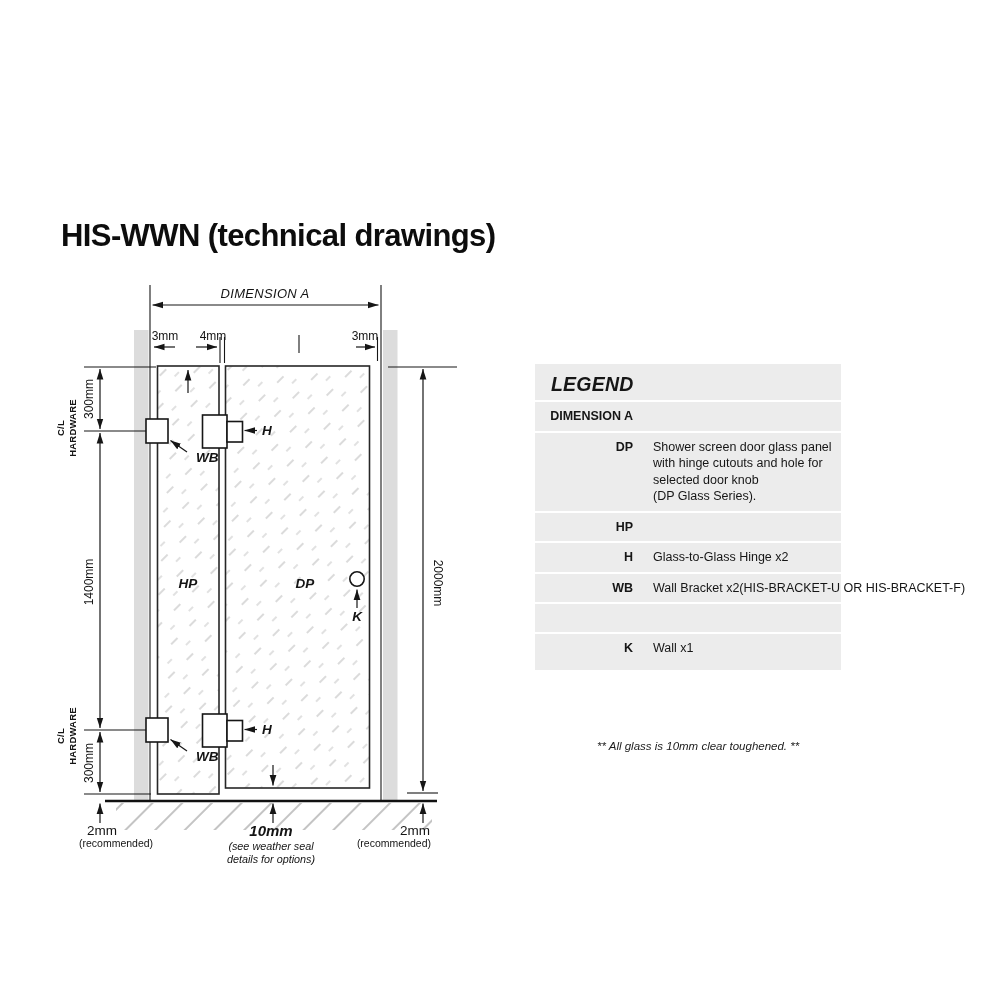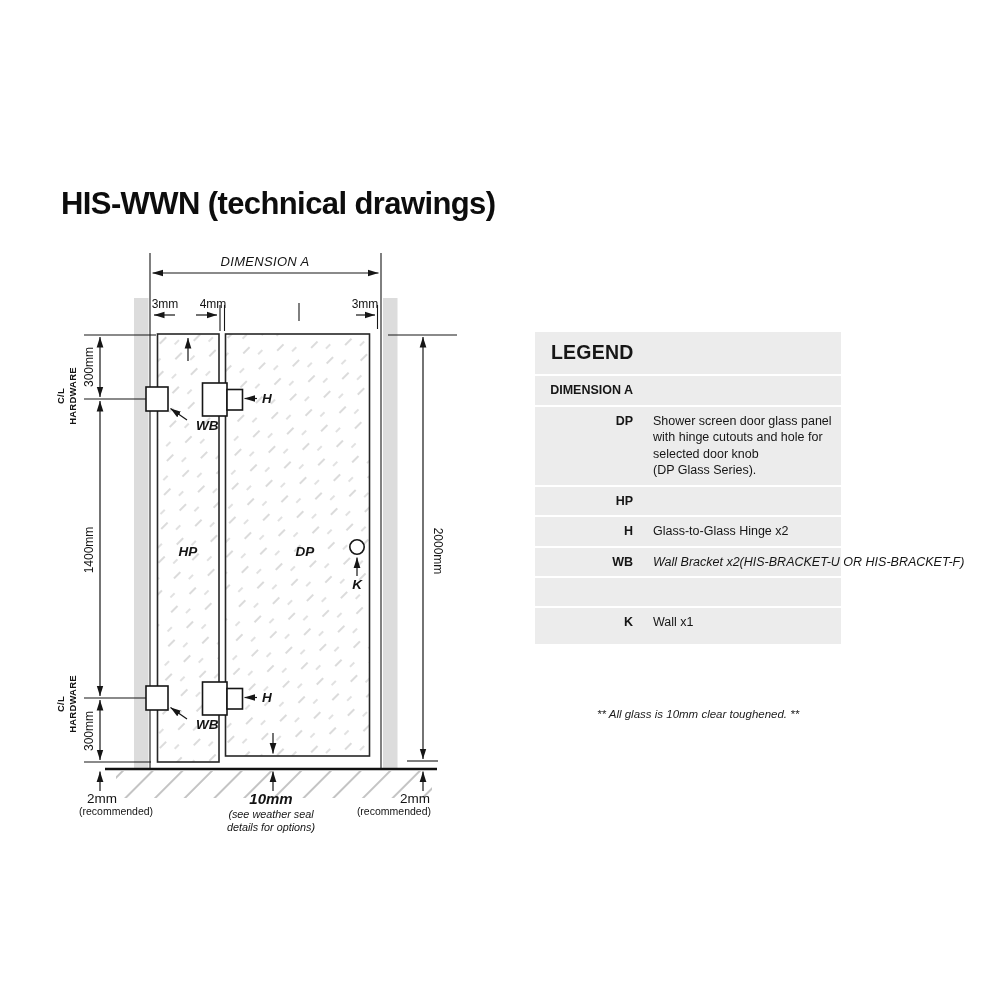--- a/index.html
+++ b/index.html
@@ -1,17 +1,17 @@
 <!DOCTYPE html>
 <html style="--wall_fill: #dcdcdc; --legend_bg: #ececec; --line: #161616; --glass_hatch: #bdbdbd; --floor_hatch: #9c9c9c;"><head>
 <meta charset="utf-8">
 <style>
   html,body{margin:0;padding:0;background:#fff;}
   body{width:1000px;height:1000px;position:relative;font-family:"Liberation Sans",sans-serif;color:#161616;}
-  .page{position:absolute;inset:0;background:#fff;}
+  .page{position:absolute;inset:0;background:#fff;margin-top:32px;}
   .title{position:absolute;left:61px;top:186px;margin:0;font-size:31px;font-weight:700;letter-spacing:-0.6px;color:#0d0d0d;white-space:nowrap;}
   svg.drawing{position:absolute;left:0;top:0;}
 
   
   .t{fill:#141414;font-family:"Liberation Sans",sans-serif;}
   .dim{font-size:12px;}
   .dimA{font-size:13px;font-style:italic;letter-spacing:0.3px;}
   .lbl{font-size:13.5px;font-weight:700;font-style:italic;}
   .small{font-size:10.5px;}
   .mm2{font-size:13.5px;}
@@ -20,27 +20,27 @@
   .cl{font-size:9.5px;font-weight:700;letter-spacing:0.2px;}
   .ln{stroke:#161616;stroke-width:1.2;fill:none;}
   .ext{stroke:#161616;stroke-width:1.1;fill:none;}
   .thick{stroke:#111;stroke-width:2.6;}
   .glass{fill:url(#hatchGlass);stroke:#262626;stroke-width:1.6;}
   .wall{fill:var(--wall_fill,#dcdcdc);}
   .hw{fill:#fff;stroke:#161616;stroke-width:1.6;}
 
   
   .legend{position:absolute;left:535px;top:332px;width:306px;background:var(--legend_bg,#ececec);color:#161616;}
-  .legend-title{font-size:19.5px;font-weight:700;padding:9px 0 10px 16px;letter-spacing:0.2px;}
+  .legend-title{font-size:19.5px;font-weight:700;padding:9px 0 4px 16px;letter-spacing:0.2px;font-style:italic;}
   .lrow{display:flex;border-top:2px solid #fff;padding:6px 0;}
   .lrow .term{flex:0 0 98px;text-align:right;font-weight:700;font-size:12.5px;line-height:16.5px;}
   .lrow .desc{margin-left:20px;font-size:12.5px;line-height:16.5px;white-space:pre-line;}
   .lrow.empty{min-height:16px;}
   .lrow.last{padding-bottom:13px;}
-  .desc.nowrap{white-space:nowrap;font-style:italic;}
+  .desc.nowrap{white-space:nowrap;}
   .footnote{position:absolute;left:597px;top:708px;font-size:11.5px;font-style:italic;color:#1c1c1c;}
 </style>
 </head>
 <body>
 
 <div class="page">
 
   <h1 class="title">HIS-WWN (technical drawings)</h1>
 
   <svg class="drawing" width="1000" height="1000" viewBox="0 0 1000 1000">

